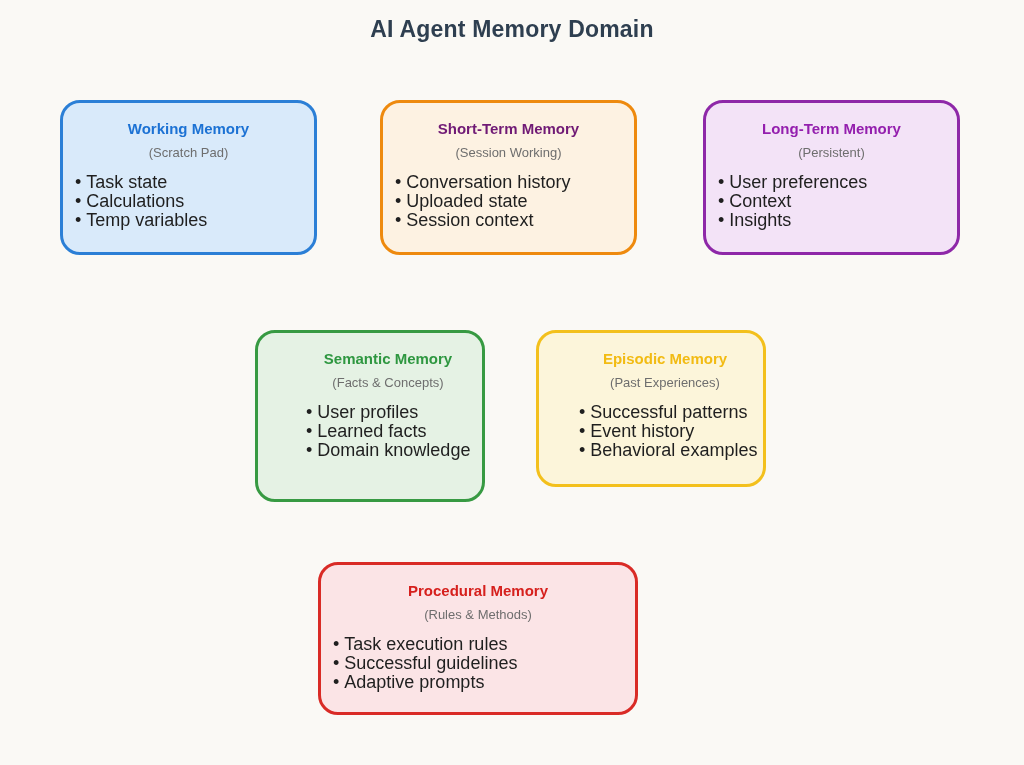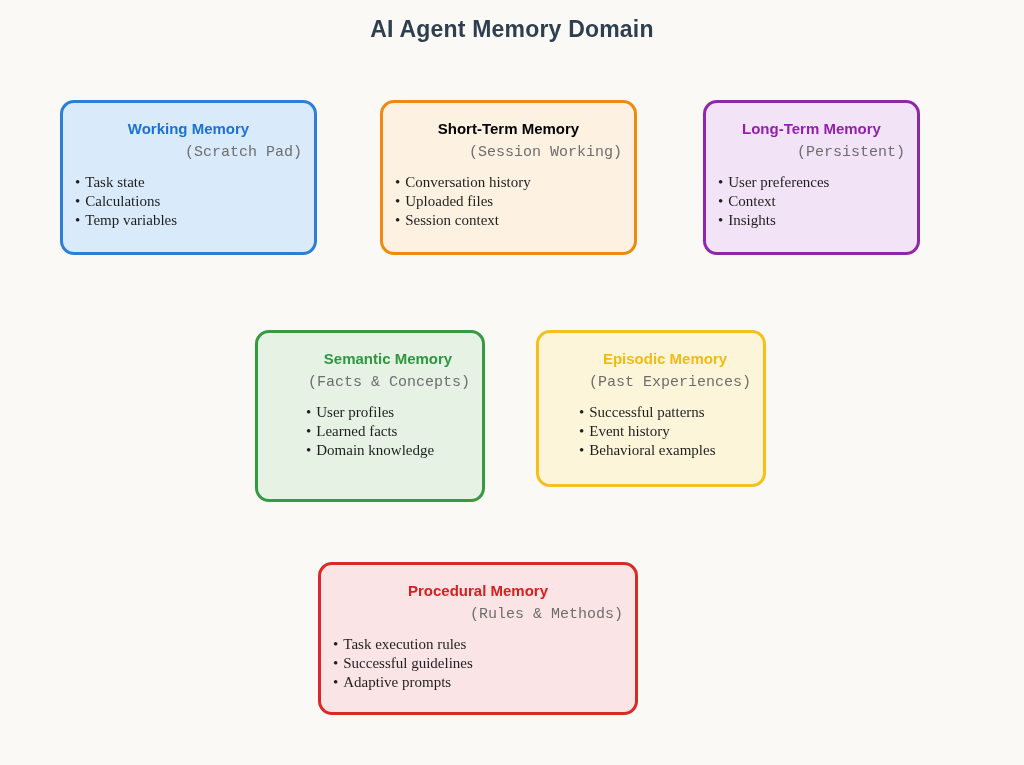--- a/index.html
+++ b/index.html
@@ -16,78 +16,76 @@
     width: 1024px;
     text-align: center;
     font-size: 23px;
     font-weight: bold;
     letter-spacing: 0.2px;
   }
   .memory-box {
     position: absolute;
     border-style: solid;
     border-width: 3px;
-    border-radius: 14px;
+    border-radius: 20px;
     padding: 16px 12px 12px 12px;
   }
   .box-title {
     text-align: center;
     font-size: 15px;
     font-weight: bold;
     line-height: 19px;
   }
   .box-subtitle {
-    text-align: right;
-    font-size: 15px;
+    text-align: center;
+    font-size: 13px;
     color: #6e6e6e;
     margin-top: 7px;
     line-height: 16px;
-    font-family: Liberation Mono, monospace;
   }
   .box-items {
     list-style: none;
     margin-top: 12px;
-    font-size: 15px;
+    font-size: 18px;
     color: #1f1f1f;
-    font-family: Liberation Serif, serif;
   }
   .box-items li {
     line-height: 19px;
     white-space: nowrap;
   }
   .bullet { margin-right: 5px; }
   
   .box-pos-0 { left: 60px;  top: 100px; width: 257px; height: 155px; }
   .box-pos-1 { left: 380px; top: 100px; width: 257px; height: 155px; }
-  .box-pos-2 { left: 703px; top: 100px; width: 217px; height: 155px; }
+  .box-pos-2 { left: 703px; top: 100px; width: 257px; height: 155px; }
   .box-pos-3 { left: 255px; top: 330px; width: 230px; height: 172px; padding-left: 48px; }
   .box-pos-4 { left: 536px; top: 330px; width: 230px; height: 157px; }
   .box-pos-5 { left: 318px; top: 562px; width: 320px; height: 153px; }
 </style>
 </head>
 <body style="background: rgb(250, 249, 245);">
 
 <h1 class="diagram-title" style="color: rgb(46, 63, 80);">AI Agent Memory Domain</h1>
 
 <div class="memory-box box-pos-0" style="border-color: rgb(43, 127, 214); background: rgb(217, 234, 250);">
   <div class="box-title" style="color: rgb(28, 114, 212);">Working Memory</div>
   <div class="box-subtitle">(Scratch Pad)</div>
   <ul class="box-items">
     <li><span class="bullet">•</span><span>Task state</span></li>
     <li><span class="bullet">•</span><span>Calculations</span></li>
     <li><span class="bullet">•</span><span>Temp variables</span></li>
   </ul>
 </div>
 
 <div class="memory-box box-pos-1" style="border-color: rgb(238, 138, 14); background: rgb(253, 242, 226);">
-  <div class="box-title" style="color: #000000;">Short-Term Memory</div>
+  <div class="box-title" style="color: #701a75;">Short-Term Memory</div>
   <div class="box-subtitle">(Session Working)</div>
   <ul class="box-items">
     <li><span class="bullet">•</span><span>Conversation history</span></li>
-    <li><span class="bullet">•</span><span>Uploaded files</span></li>
+    <li><span class="bullet">•</span><span>Uploaded state</span></li>
     <li><span class="bullet">•</span><span>Session context</span></li>
   </ul>
 </div>
 
 <div class="memory-box box-pos-2" style="border-color: rgb(142, 40, 168); background: rgb(243, 227, 247);">
   <div class="box-title" style="color: rgb(148, 31, 174);">Long-Term Memory</div>
   <div class="box-subtitle">(Persistent)</div>
   <ul class="box-items">
     <li><span class="bullet">•</span><span>User preferences</span></li>
     <li><span class="bullet">•</span><span>Context</span></li>

